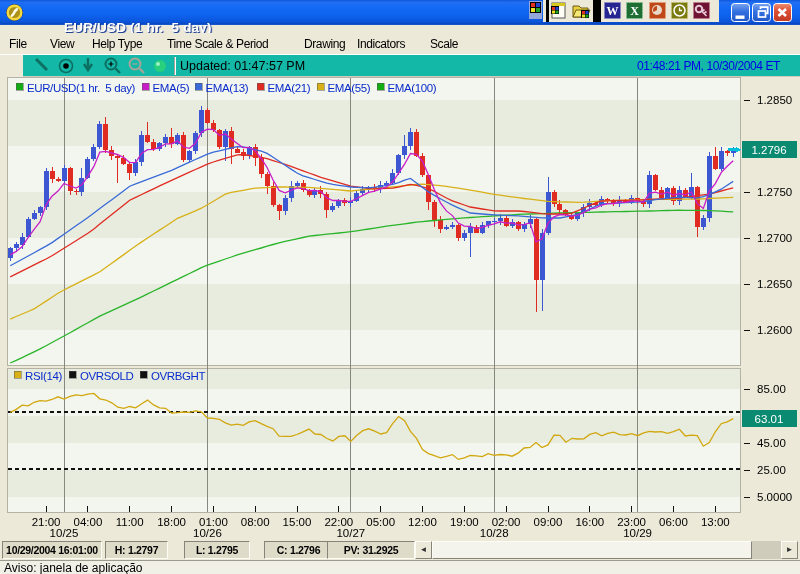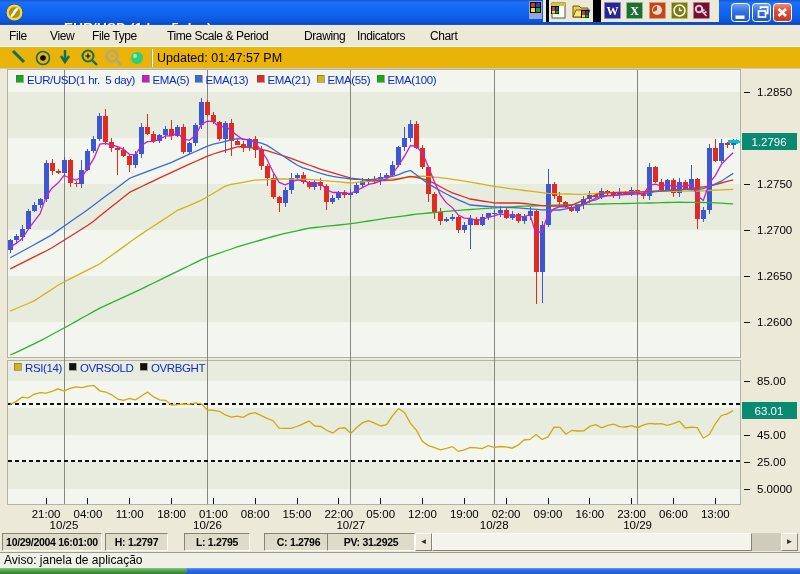--- a/index.html
+++ b/index.html
@@ -1,20 +1,20 @@
 <!DOCTYPE html>
 <html><head><meta charset="utf-8">
 <style>
 * { margin:0; padding:0; box-sizing:border-box; }
 body { width:800px; height:574px; overflow:hidden; font-family:"Liberation Sans", sans-serif; background:#ece9d8; }
 .titlebar { position:relative; height:25px; background:linear-gradient(180deg,#1158d8 0%,#1f6ef5 10%,#146af4 30%,#0e62ee 60%,#0b56dc 85%,#0848c0 96%,#2161d8 100%); }
 .title-text { position:absolute; left:27px; top:20px; color:#fff; font-size:13.5px; font-weight:bold; letter-spacing:0.2px; text-shadow:1px 1px 1px #00268a;padding-left:37px; }
-.menubar { height:22px; background:#ece9d8; border-bottom:1px solid #fff; position:relative; }
+.menubar { height:22px; background:#ece9d8; border-bottom:1px solid #fff; position:relative;margin-top:8px; }
 .menubar span { position:absolute; top:4px; font-size:12px; letter-spacing:-0.4px; color:#000; }
-.toolbar { height:22px; background:#eab308; border-bottom:1px solid #cfccbc; position:relative; }
+.toolbar { height:22px; background:#14b8a6; border-bottom:1px solid #cfccbc; position:relative;margin-left:23px; }
 .updated { position:absolute; left:157px; top:4px; font-size:12.5px; color:#000; }
 .ettime { position:absolute; right:20px; top:4px; font-size:12px; letter-spacing:-0.4px; color:#0000e8; }
 .chart { position:relative; height:462px; }
 .statusrow { position:relative; height:21px; background:#ece9d8; }
 .spanel { position:absolute; top:2px; height:18px; background:#dedbc8; border:1px solid; border-color:#868478 #fdfdf6 #fdfdf6 #868478; font-size:10.5px; letter-spacing:-0.3px; font-weight:bold; color:#000; text-align:center; line-height:16px; white-space:nowrap; overflow:hidden; }
 .aviso { height:16px; background:#f1f0e7; border-top:1px solid #9c9a8c; font-size:12px; color:#000; padding-left:4px; line-height:15px; }
 .taskbar { position:relative; height:6px; background:linear-gradient(180deg,#6a99f5 0%,#2968e6 40%,#1e5dd9 100%); }
 .startbtn { position:absolute; left:0; top:0; width:187px; height:6px; border-top-right-radius:3px; border-bottom-right-radius:5px; background:linear-gradient(180deg,#8cc48c 0%,#4aa54a 45%,#2f7e2f 100%); }
 .sb { position:absolute; top:2px; height:18px; }
 .sbtn { background:#ece9d8; border:1px solid; border-color:#fdfdf6 #868478 #868478 #fdfdf6; text-align:center; font-size:8px; line-height:16px; color:#333; }
@@ -108,44 +108,45 @@
 <rect x="42.5" y="0.5" width="18" height="18" rx="3" fill="url(#rb)" stroke="#fff" stroke-width="1"></rect>
 <rect x="4.5" y="12.5" width="9" height="3.4" fill="#fff"></rect>
 <rect x="27.5" y="8" width="7" height="6" fill="none" stroke="#fff" stroke-width="1.7"></rect>
 <path d="M29.5 6 v-1.8 h7.2 v6.2 h-2" fill="none" stroke="#fff" stroke-width="1.7"></path>
 <path d="M47.5 6 l7.5 7 m0 -7 l-7.5 7" stroke="#fff" stroke-width="2.6"></path>
 </svg>
 </div>
 <div class="menubar">
 <span style="left:9px">File</span>
     <span style="left:50px">View</span>
-    <span style="left:92px">File Type</span>
+    <span style="left:92px">Help Type</span>
     <span style="left:167px">Time Scale &amp; Period</span>
     <span style="left:304px">Drawing</span>
     <span style="left:357px">Indicators</span>
-    <span style="left:430px">Chart</span>
+    <span style="left:430px">Scale</span>
 </div>
 <div class="toolbar">
 <svg width="800" height="22" viewBox="0 0 800 22" style="position:absolute;left:0;top:0">
 <line x1="13" y1="4" x2="24" y2="15" stroke="#0d6e62" stroke-width="3"></line>
 <circle cx="43" cy="11" r="6.5" fill="none" stroke="#0d6e62" stroke-width="1.6"></circle>
 <circle cx="43" cy="11" r="2.8" fill="#000"></circle>
 <path d="M 65 3 v 10 m -4 -4 l 4 6 l 4 -6" fill="none" stroke="#0d6e62" stroke-width="2.4"></path>
 <circle cx="88" cy="9" r="5.5" fill="none" stroke="#0d6e62" stroke-width="2"></circle>
 <line x1="92.5" y1="13.5" x2="97" y2="18" stroke="#0d6e62" stroke-width="2.4"></line>
 <path d="M 85.5 9 h 5 m -2.5 -2.5 v 5" stroke="#000" stroke-width="1.2"></path>
 <circle cx="112" cy="9" r="5.5" fill="none" stroke="#a6a49a" stroke-width="2"></circle>
 <line x1="116.5" y1="13.5" x2="121" y2="18" stroke="#a6a49a" stroke-width="2.4"></line>
 <path d="M 109.5 9 h 5" stroke="#a6a49a" stroke-width="1.2"></path>
 <circle cx="137" cy="11" r="6" fill="#28cf7c"></circle>
 <circle cx="135" cy="9" r="2" fill="#9df0c6"></circle>
 <line x1="151.5" y1="2" x2="151.5" y2="20" stroke="#a6a49a" stroke-width="1"></line>
 <line x1="152.5" y1="2" x2="152.5" y2="20" stroke="#fff" stroke-width="1"></line>
 </svg>
 <div class="updated">Updated: 01:47:57 PM</div>
+<div class="ettime">01:48:21 PM, 10/30/2004 ET</div>
 </div>
 <div class="chart">
 <svg width="800" height="462" viewBox="0 0 800 462" shape-rendering="crispEdges" style="display:block">
 <rect x="0" y="0" width="800" height="462" fill="#ece9d8"></rect>
 <rect x="8" y="1.0" width="732" height="22.0" fill="#f2f6ee"></rect>
 <rect x="8" y="23.0" width="732" height="46.0" fill="#e7ecdf"></rect>
 <rect x="8" y="69.0" width="732" height="46.0" fill="#f2f6ee"></rect>
 <rect x="8" y="115.0" width="732" height="46.0" fill="#e7ecdf"></rect>
 <rect x="8" y="161.0" width="732" height="46.0" fill="#f2f6ee"></rect>
 <rect x="8" y="207.0" width="732" height="46.0" fill="#e7ecdf"></rect>

